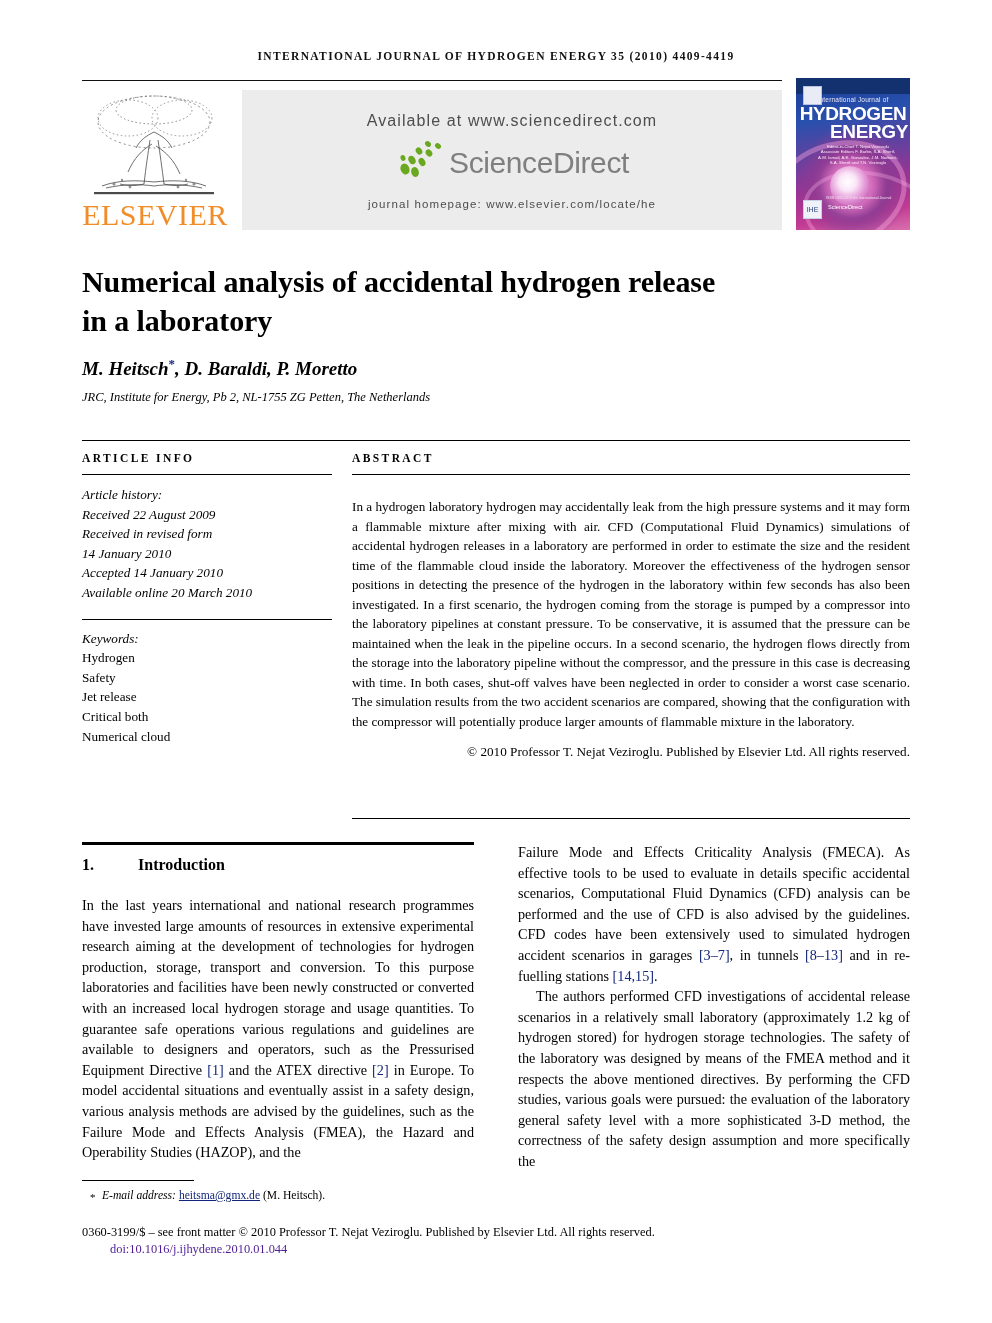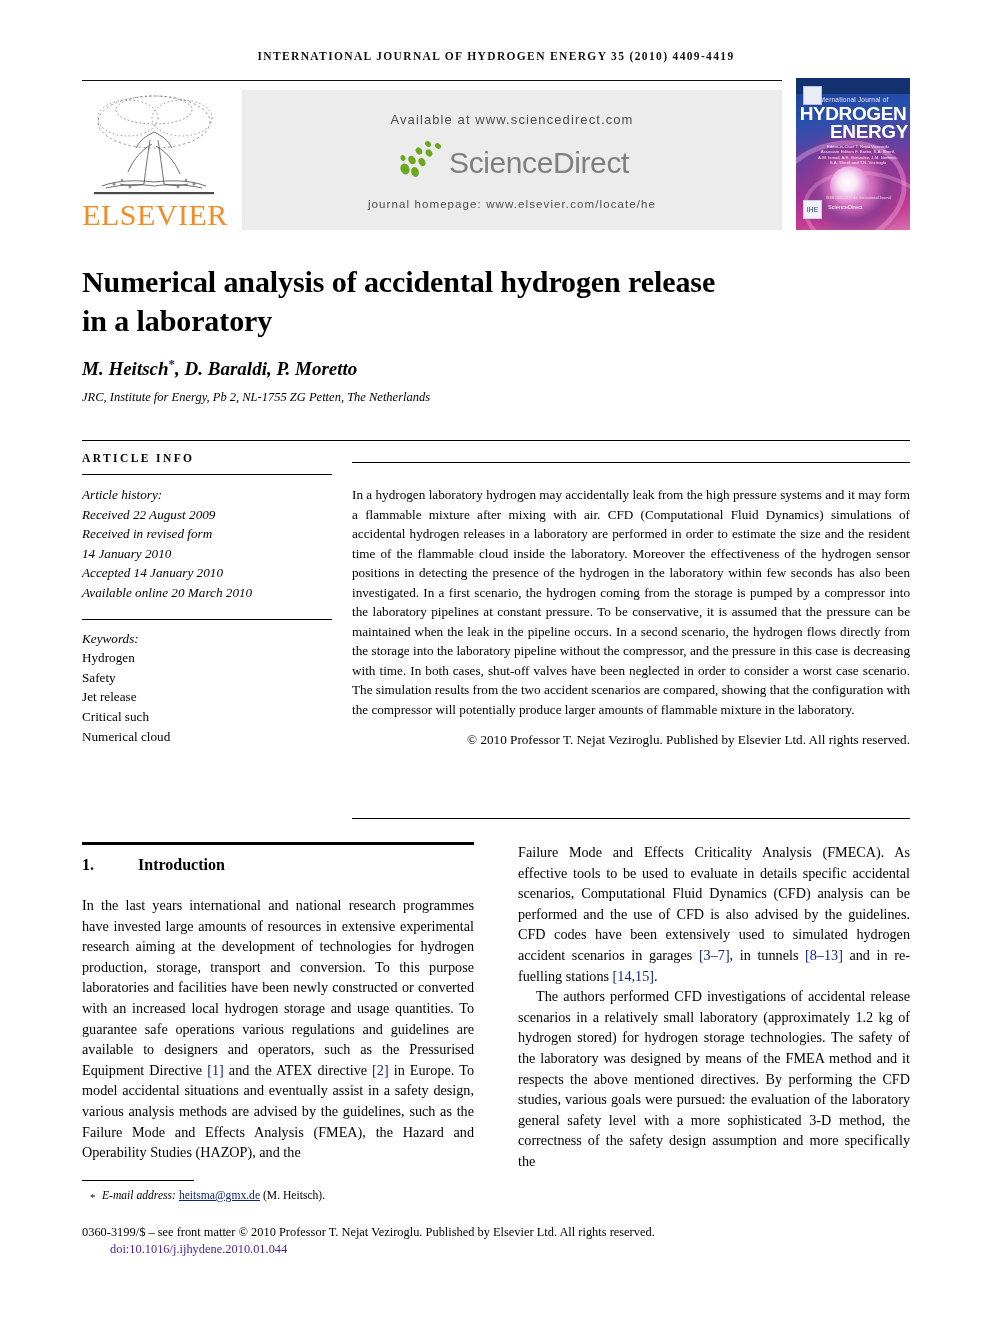--- a/index.html
+++ b/index.html
@@ -78,21 +78,21 @@
     width: 540px;
     height: 140px;
     background: #ececec;
   }
   .sd-available {
     position: absolute;
     left: 0; top: 22px;
     width: 540px;
     text-align: center;
     font-family: "Liberation Sans", sans-serif;
-    font-size: 13px;
+    font-size: 16px;
     letter-spacing: 1.1px;
     color: #4d4d4d;
   }
   .sd-logo {
     position: absolute;
     left: 0; top: 52px;
     width: 540px;
     height: 46px;
     text-align: center;
   }
@@ -567,26 +567,27 @@
       <div>14 January 2010</div>
       <div>Accepted 14 January 2010</div>
       <div>Available online 20 March 2010</div>
     </div>
     <div class="kw-rule"></div>
     <div class="kw-body">
       <div class="kw-title">Keywords:</div>
       <div>Hydrogen</div>
       <div>Safety</div>
       <div>Jet release</div>
-      <div>Critical such</div>
+      <div>Critical both</div>
       <div>Numerical cloud</div>
     </div>
   </div>
 
   <div class="abscol">
+    <div class="sec-head">ABSTRACT</div>
     <div class="thin-rule"></div>
     <div class="abs-body">In a hydrogen laboratory hydrogen may accidentally leak from the high pressure systems and it may form a flammable mixture after mixing with air. CFD (Computational Fluid Dynamics) simulations of accidental hydrogen releases in a laboratory are performed in order to estimate the size and the resident time of the flammable cloud inside the laboratory. Moreover the effectiveness of the hydrogen sensor positions in detecting the presence of the hydrogen in the laboratory within few seconds has also been investigated. In a first scenario, the hydrogen coming from the storage is pumped by a compressor into the laboratory pipelines at constant pressure. To be conservative, it is assumed that the pressure can be maintained when the leak in the pipeline occurs. In a second scenario, the hydrogen flows directly from the storage into the laboratory pipeline without the compressor, and the pressure in this case is decreasing with time. In both cases, shut-off valves have been neglected in order to consider a worst case scenario. The simulation results from the two accident scenarios are compared, showing that the configuration with the compressor will potentially produce larger amounts of flammable mixture in the laboratory.</div>
     <div class="abs-copy">© 2010 Professor T. Nejat Veziroglu. Published by Elsevier Ltd. All rights reserved.</div>
   </div>
 
   <div class="rule-abs-bottom"></div>
 
   <div class="bodyzone">
     <div class="col-left">
       <div class="rule-sec"></div>

